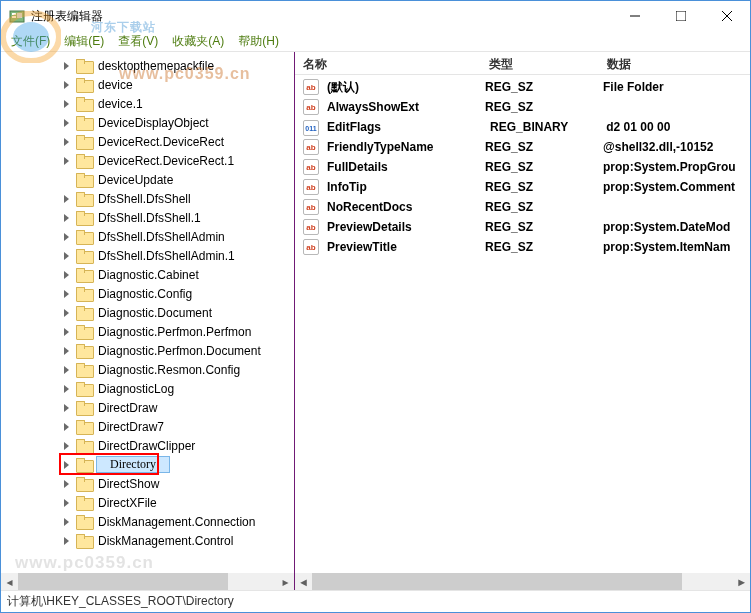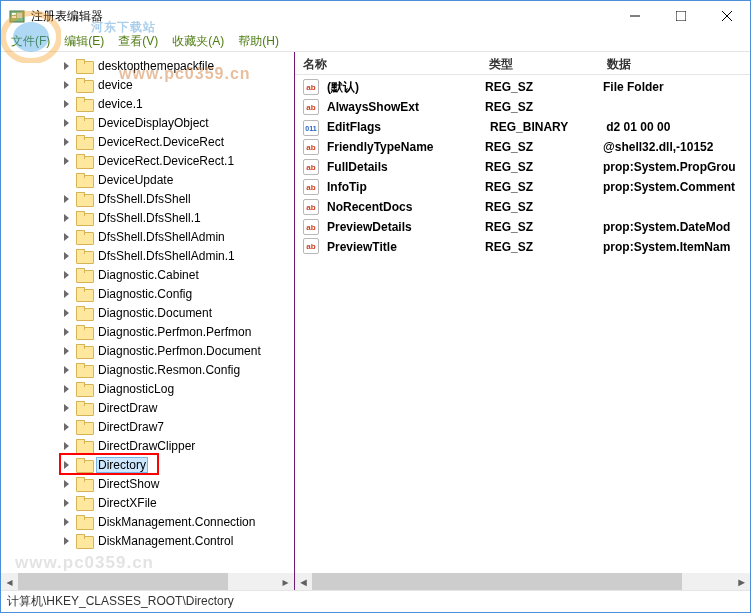--- a/index.html
+++ b/index.html
@@ -19,21 +19,21 @@
 .tree-pane { width: 294px; border-right: 1px solid #701a75; overflow: hidden; position: relative; }
 .tree { padding-top: 4px; height: 522px; overflow: hidden; }
 .tree-row { height: 19px; display: flex; align-items: center; white-space: nowrap; }
 .indent { display: inline-block; }
 .expander { width: 12px; height: 12px; display: inline-flex; align-items: center; justify-content: center; color: #6b6b6b; margin-right: 3px; cursor: default; }
 .expander.empty { visibility: hidden; }
 .folder-icon { width: 16px; height: 13px; margin-right: 4px; position: relative; }
 .folder-icon::before { content: ""; position: absolute; left: 0; top: 2px; width: 16px; height: 11px; background: #ffe79e; border: 1px solid #d6b456; border-radius: 1px; }
 .folder-icon::after { content: ""; position: absolute; left: 0; top: 0; width: 7px; height: 4px; background: #ffe79e; border: 1px solid #d6b456; border-bottom: none; border-radius: 1px 1px 0 0; }
 .tree-label { color: #000; padding: 1px 2px; }
-.tree-row.selected .tree-label { background: #cde8ff; border: 1px solid #7ab6e8; padding: 0 1px; }
+.tree-row.selected .tree-label { background: #cde8ff; border: 1px solid #7ab6e8; padding: 0 13px; font-family: Liberation Serif, serif; }
 .hl-box { position: absolute; border: 2px solid #ff0000; pointer-events: none; }
 
 .list-pane { flex: 1; overflow: hidden; position: relative; font-weight: bold; }
 .list-header { height: 23px; display: flex; border-bottom: 1px solid #e5e5e5; background: #fff; }
 .list-header-cell { padding: 4px 8px; color: #333; border-right: 1px solid transparent; cursor: default; }
 .list-body { padding-top: 2px; }
 .list-row { height: 20px; display: flex; align-items: center; }
 .val-icon { width: 16px; height: 16px; margin: 0 4px 0 8px; background: #fff; border: 1px solid #b8b8b8; border-radius: 2px; display: inline-flex; align-items: center; justify-content: center; font-size: 8px; font-weight: bold; position: relative; }
 .val-icon.str { color: #d04020; }
 .val-icon.str::before { content: "ab"; }
@@ -428,21 +428,21 @@
         </div>
         <div class="list-row">
           <div style="width: 186px; display: flex; align-items: center;">
             <span class="val-icon str"></span>
             <span class="list-cell">PreviewDetails</span>
           </div>
           <div class="list-cell" style="width: 118px;">REG_SZ</div>
           <div class="list-cell" style="width: 150px;">prop:System.DateMod</div>
         </div>
         <div class="list-row">
-          <div style="width: 186px; display: flex; ">
+          <div style="width: 186px; display: flex; align-items: center;">
             <span class="val-icon str"></span>
             <span class="list-cell">PreviewTitle</span>
           </div>
           <div class="list-cell" style="width: 118px;">REG_SZ</div>
           <div class="list-cell" style="width: 150px;">prop:System.ItemNam</div>
         </div>
       </div>
     <div class="hscroll">
       <div class="hscroll-btn">◂</div>
       <div class="hscroll-track">

